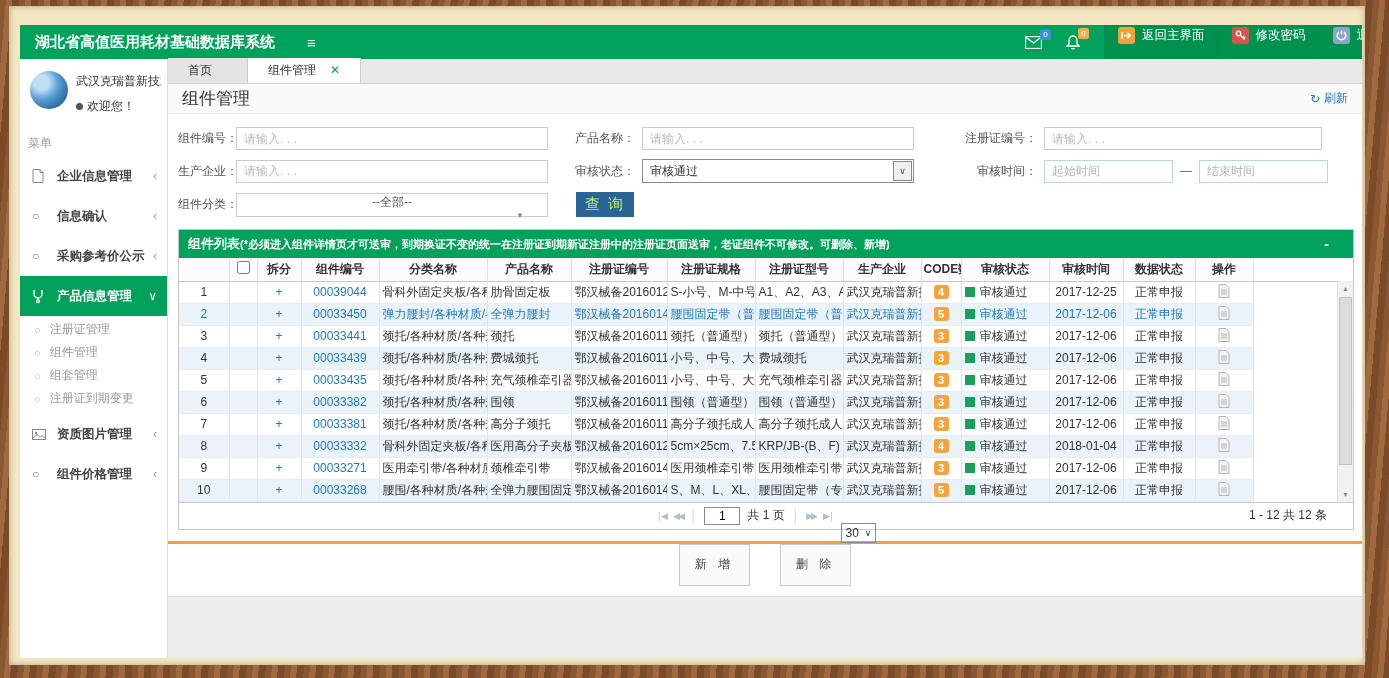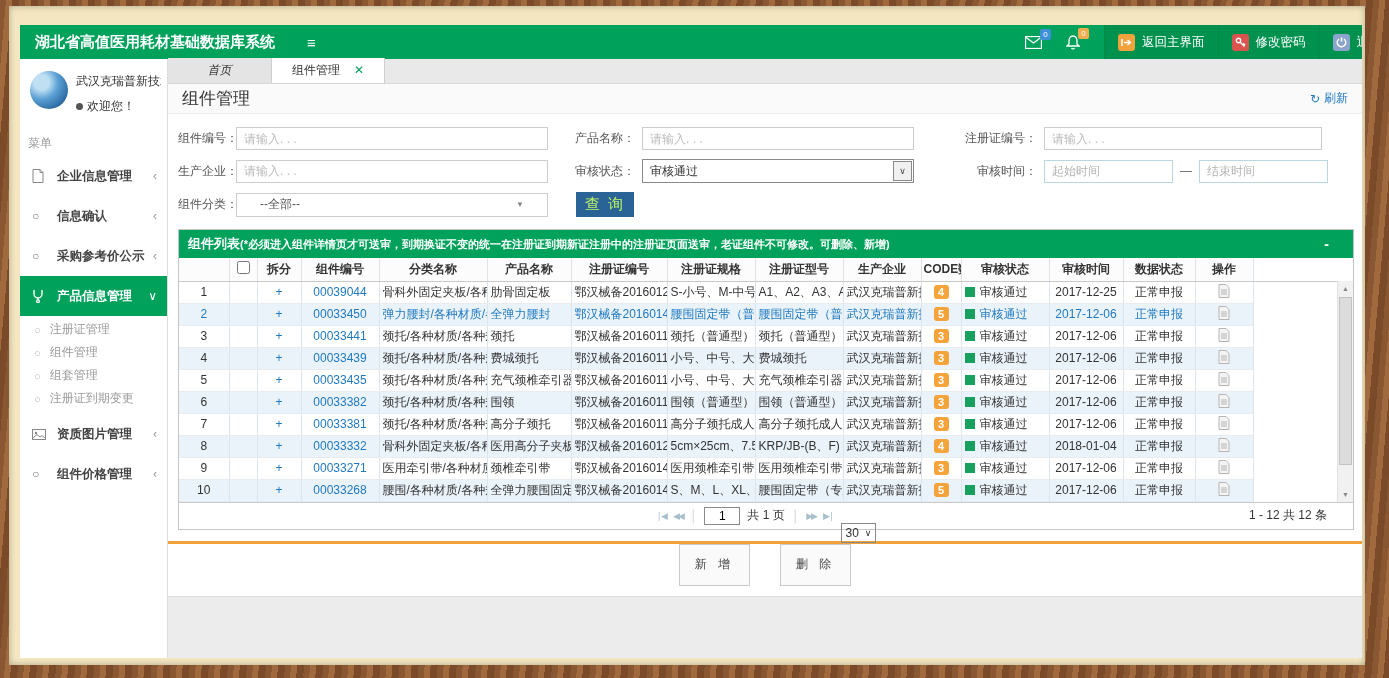--- a/index.html
+++ b/index.html
@@ -20,21 +20,21 @@
   .app-title { font-size:15px; font-weight:bold; padding-left:15px; white-space:nowrap; }
   .burger { margin-left:32px; font-size:15px; font-weight:bold; cursor:pointer; }
   .hdr-spacer { flex:1; }
   .hdr-ic { position:relative; margin-right:24px; cursor:pointer; display:flex; }
   .hdr-ic svg { display:block; }
   .cnt { position:absolute; top:-7px; right:-9px; min-width:11px; height:11px; line-height:11px;
     font-size:8px; text-align:center; border-radius:2px; padding:0 2px; color:#fff; }
   .cnt.blue { background:#3d8fd6; } .cnt.orange { background:#f0ad4e; }
   .header-actions { height:34px; background:#00914f; display:flex; align-items:center;
     width:258px; overflow:hidden; flex:none; }
-  .h-act { display:flex; align-items:center; gap:7px; padding:6px 13px; height:42px;
+  .h-act { display:flex; gap:7px; padding:6px 13px; height:42px;
     white-space:nowrap; cursor:pointer; border-left:1px solid #00874a; font-size:12.5px; }
   .h-act .ic { width:17px; height:17px; border-radius:3px; display:flex; align-items:center; justify-content:center; flex:none; }
   .ic.org { background:#f0a23c; } .ic.red { background:#d9534f; } .ic.slate { background:#8ba4cb; }
 
   
   .app-body { display:flex; height:599px; }
   .sidebar { width:148px; background:#fff; border-right:1px solid #ddd; flex:none; overflow:hidden; }
   .user-box { display:flex; gap:8px; padding:12px 6px 6px 10px; }
   .avatar { width:38px; height:38px; border-radius:50%; flex:none;
     background:radial-gradient(circle at 30% 30%,#bfe0f2 0 20%,#5a9fd4 45%,#2e6da4 75%,#1d4f7c 100%); }
@@ -51,21 +51,21 @@
   .side-item.active .s-ic, .side-item.active .chev { color:#fff; }
   .side-sub { padding:2px 0 4px; }
   .sub-item { height:23px; display:flex; align-items:center; padding-left:14px;
     color:#9a9a9a; font-size:12px; cursor:pointer; }
   .sub-item .o { color:#bbb; font-size:11px; margin-right:9px; }
 
   .main { flex:1; min-width:0; background:#ececec; display:flex; flex-direction:column; }
   .tabbar { height:25px; background:#e9e9e9; display:flex; align-items:flex-end; border-bottom:1px solid #d6d6d6; }
   .tab { height:25px; line-height:25px; padding:0 20px; background:#e4e4e4; border-right:1px solid #cfcfcf;
     font-size:12px; color:#333; cursor:pointer; display:flex; align-items:center; gap:14px; }
-  .tab.first { width:104px; justify-content:center;font-style:italic; }
+  .tab.first { width:80px; justify-content:flex-start; }
   .tab.active { background:#fff; }
   .tab .x { color:#00a15b; font-weight:bold; font-size:12px; }
 
   .content { background:#fff; display:flex; flex-direction:column; }
   .title-row { height:30px; background:#fafafa; border-bottom:1px solid #ededed;
     display:flex; align-items:center; padding:0 14px; }
   .page-title { font-size:17px; color:#333; }
   .refresh { margin-left:auto; color:#2079c0; font-size:12px; cursor:pointer; display:flex; gap:4px; align-items:center; }
 
   
@@ -74,21 +74,21 @@
     row-gap:9px; align-items:center; }
   .flabel { text-align:right; padding-right:7px; font-size:12px; color:#555; white-space:nowrap; }
   .tin { height:23px; width:100%; border:1px solid #ccc; padding:0 7px; font-size:12px; color:#333;
     font-family:inherit; background:#fff; }
   .tin::placeholder { color:#bbb; }
   .sel-native { height:24px; border:1px solid #8a8a8a; background:#fff; display:flex; align-items:center;
     padding-left:7px; position:relative; cursor:pointer; color:#333; }
   .sel-native .arr { position:absolute; right:1px; top:1px; bottom:1px; width:19px; background:#f0f0f0;
     border:1px solid #8a8a8a; display:flex; align-items:center; justify-content:center; font-size:9px; color:#444; }
   .sel-soft { height:24px; border:1px solid #ccc; background:#fff; display:flex; align-items:center;
-    padding:0 23px; cursor:pointer; color:#555; }
+    padding:0 23px; cursor:pointer; color:#555;flex-direction:column; }
   .sel-soft .arr2 { margin-left:auto; font-size:8px; color:#888; }
   .daterange { display:flex; align-items:center; gap:7px; }
   .din { height:23px; width:129px; border:1px solid #b9d7e0; padding:8px 7px; font-size:12px; font-family:inherit; }
   .din::placeholder { color:#b3b3b3; }
   .dash { color:#666; }
   .btn-search { grid-column:3; justify-self:end; margin-right:8px; width:58px; height:25px;
     background:#2a6496; color:#bef264; border:none; font-size:15px; font-family:inherit; cursor:pointer; letter-spacing:2px; }
 
   
   .list-section { margin:2px 8px 0 10px; border:1px solid #c5c5c5; background:#fff; }

